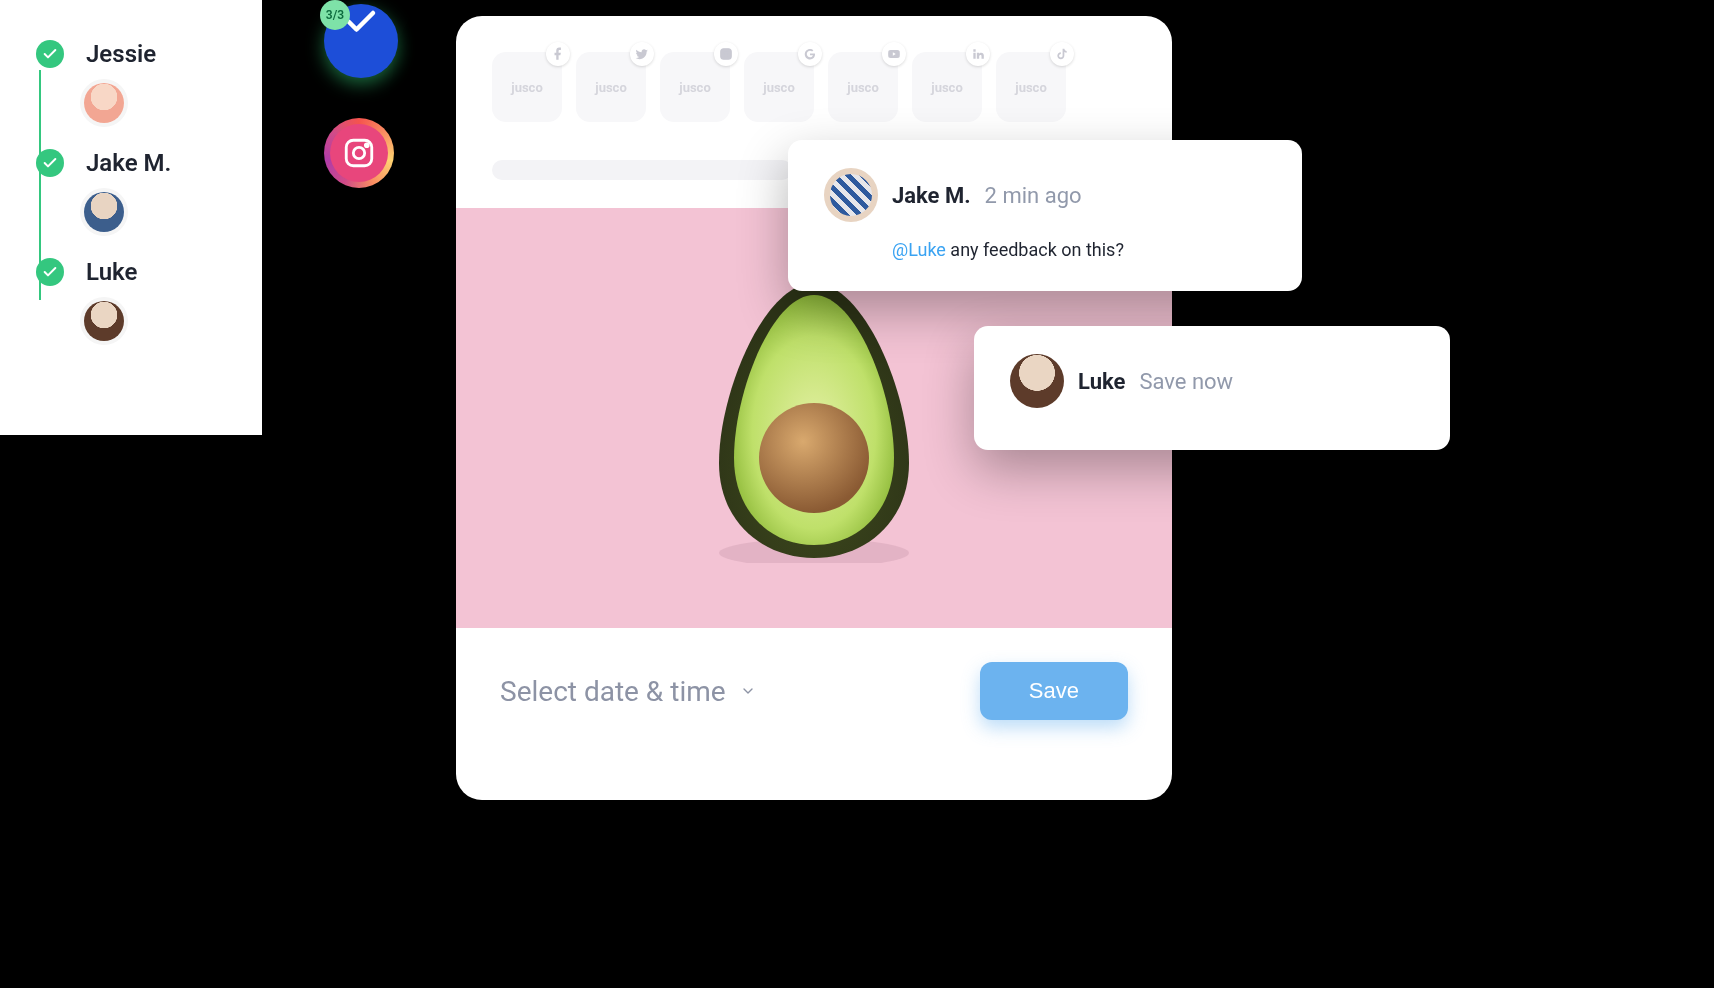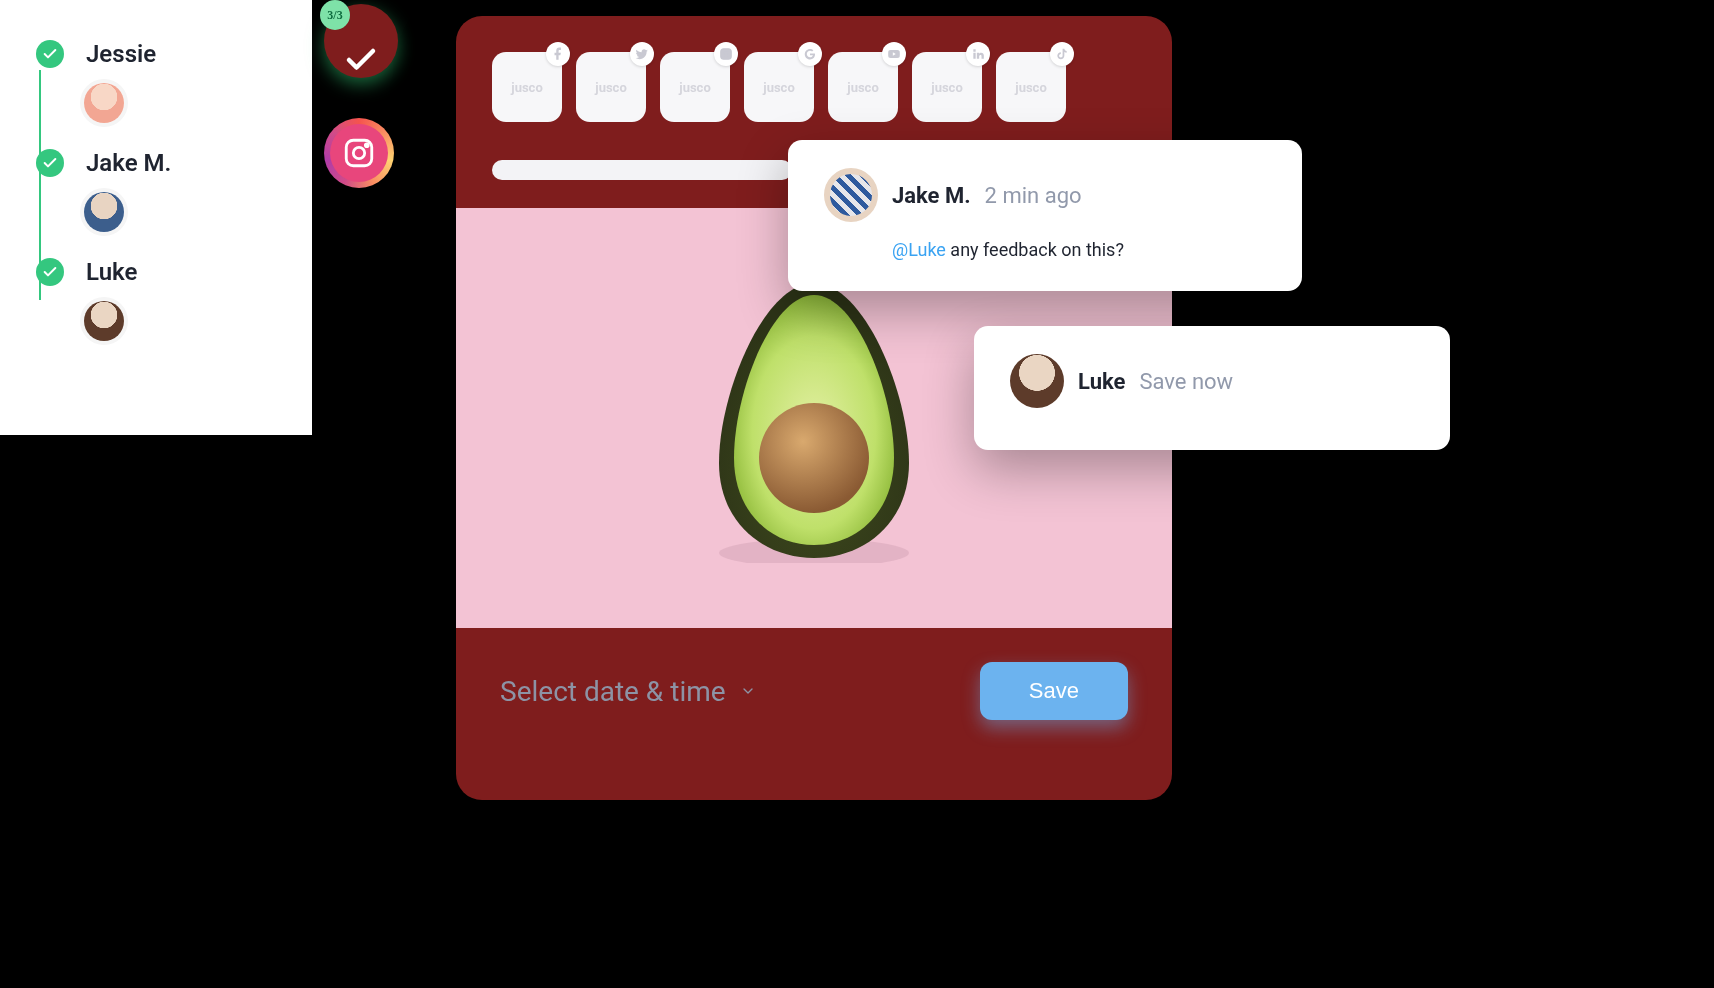--- a/index.html
+++ b/index.html
@@ -10,21 +10,21 @@
     font-family: -apple-system, BlinkMacSystemFont, "Segoe UI", Roboto, sans-serif;
     position: relative;
     overflow: hidden;
   }
 
   
   .approval-panel {
     position: absolute;
     left: 0;
     top: 0;
-    width: 312px;
+    width: 262px;
     height: 435px;
     background: #fff;
     padding: 40px 36px;
   }
   .approver-line {
     position: absolute;
     left: 39px;
     top: 70px;
     width: 2px;
     height: 230px;
@@ -42,25 +42,24 @@
     width: 40px; height: 40px; border-radius: 50%;
     margin-left: 48px; margin-bottom: 26px;
     box-shadow: 0 0 0 4px #f5f5f5;
     position: relative; z-index: 2;
   }
 
   
   .badge-col { position: absolute; left: 324px; top: 4px; }
   .approval-badge {
     width: 74px; height: 74px; border-radius: 50%;
-    background: #7f1d1d;
-    display: flex; align-items: flex-end; justify-content: center;
+    background: #1d4ed8;
+    display: flex; align-items: flex-start; justify-content: center;
     position: relative;
     box-shadow: 0 6px 18px rgba(51,209,122,0.5);
-    font-family: Liberation Serif, serif;
   }
   .approval-badge svg { width: 36px; height: 36px; }
   .badge-counter {
     position: absolute; top: -4px; left: -4px;
     width: 30px; height: 30px; border-radius: 50%;
     background: #7ee2a8; color: #0d6b3e;
     display: flex; align-items: center; justify-content: center;
     font-size: 12px; font-weight: 600;
   }
   .platform-badge {
@@ -75,21 +74,21 @@
   }
   .platform-badge svg { width: 34px; height: 34px; position: relative; z-index: 1; }
 
   
   .composer {
     position: absolute;
     left: 456px;
     top: 16px;
     width: 716px;
     height: 784px;
-    background: #7f1d1d;
+    background: #ffffff;
     border-radius: 26px;
     box-shadow: 0 30px 60px rgba(0,0,0,0.35);
     overflow: hidden;
   }
   .platform-row{
     display:flex; gap:14px; padding:36px 36px 24px;
   }
   .plat-tile{
     position:relative;
     width:70px; height:70px; border-radius:14px;

